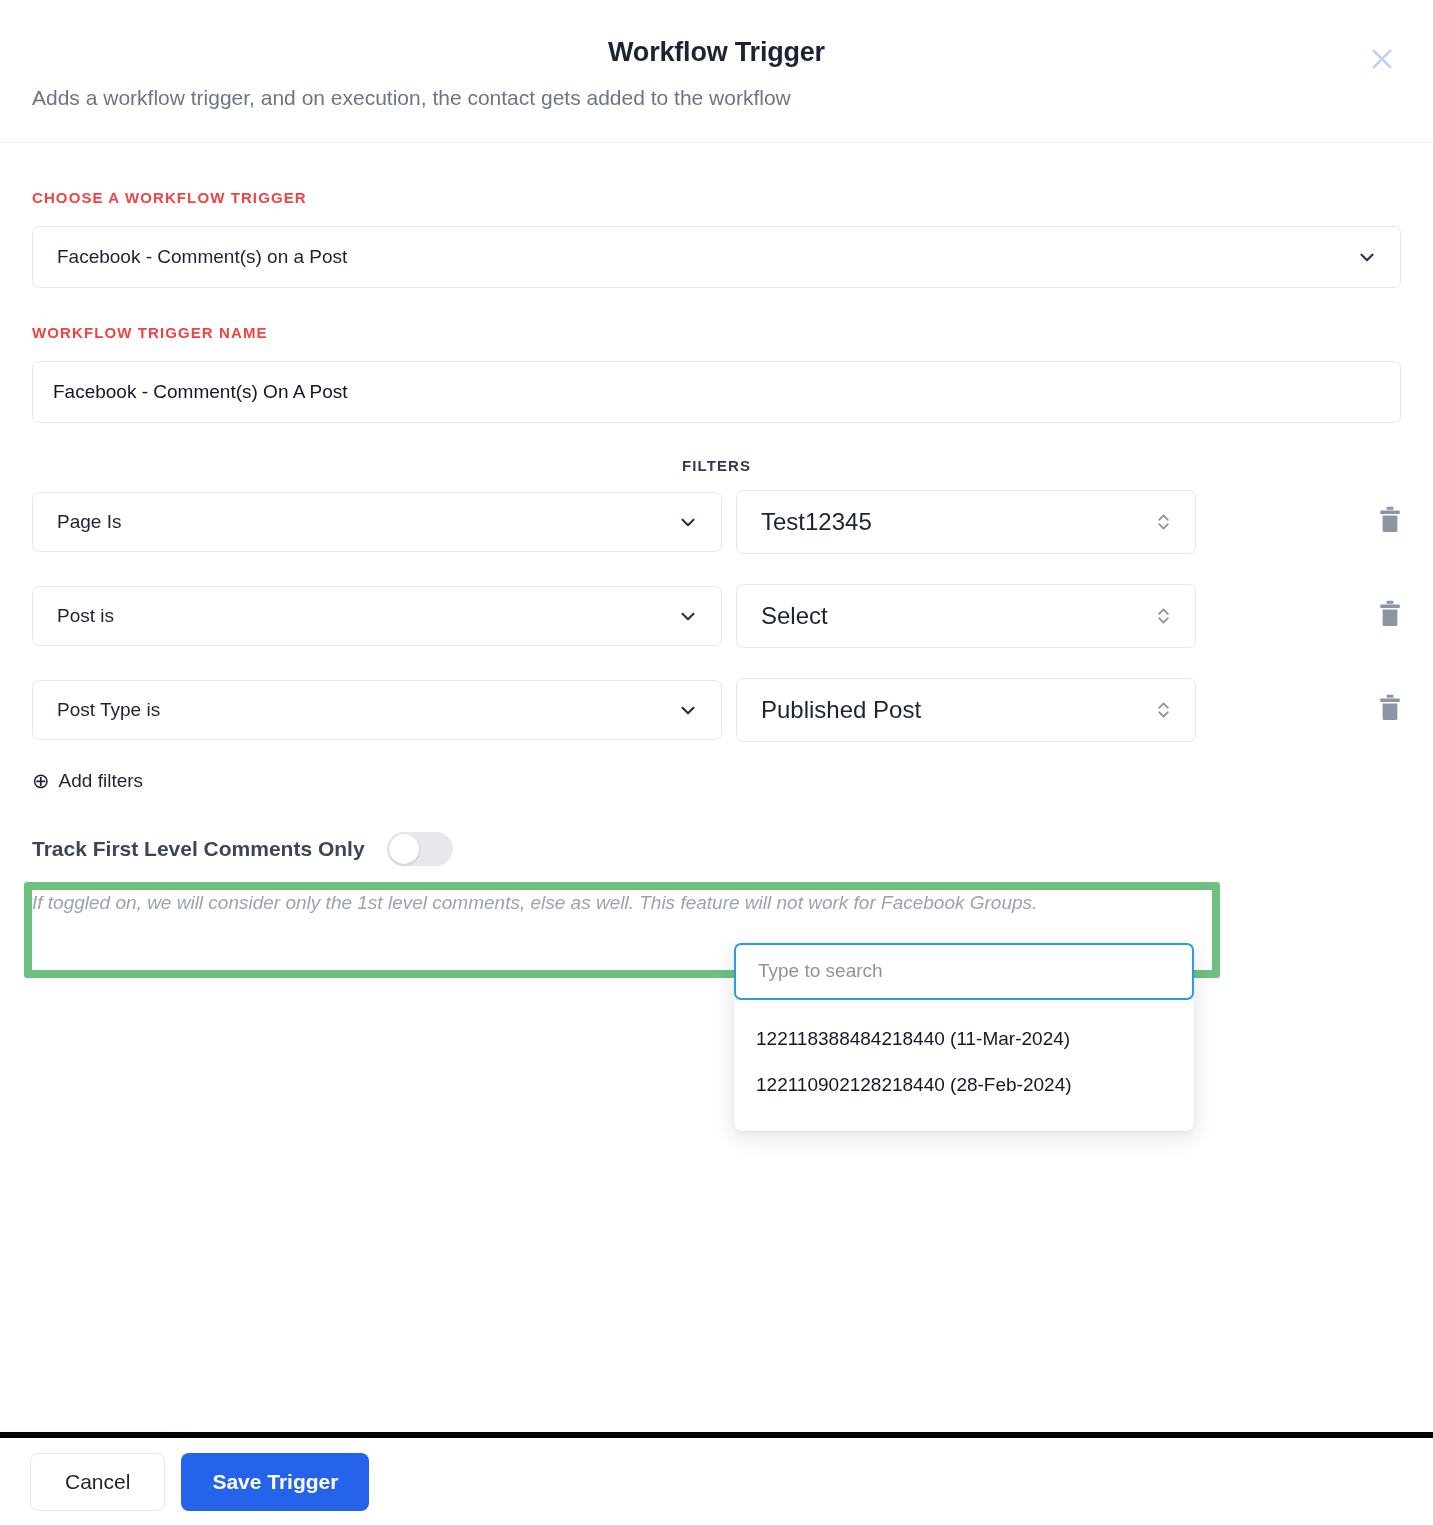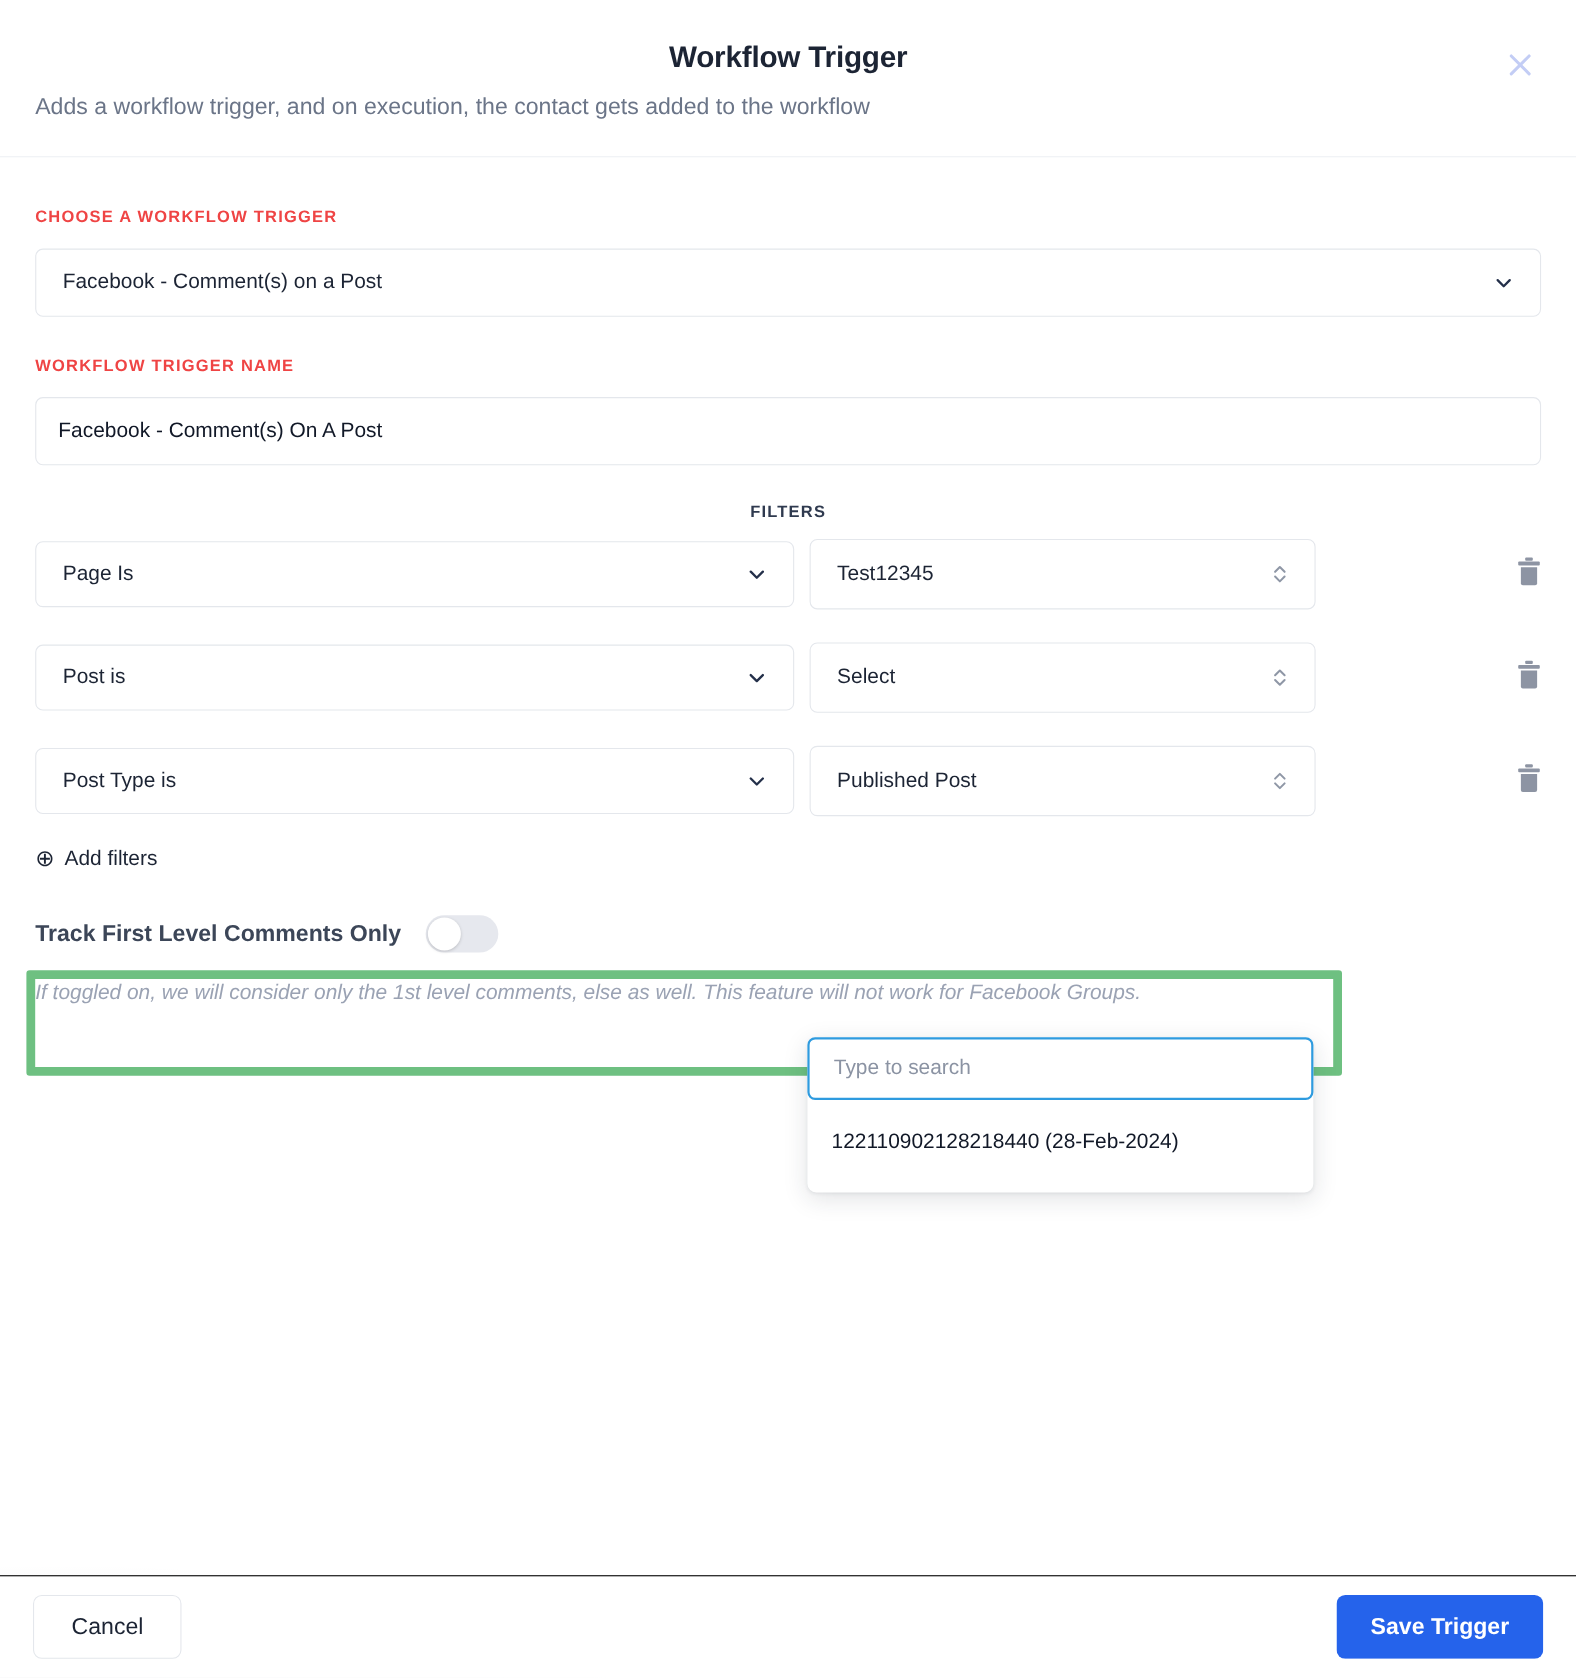--- a/index.html
+++ b/index.html
@@ -154,21 +154,21 @@
   .filter-val {
     position: relative;
     width: 460px;
     height: 64px;
     border: 1px solid #e4e7ec;
     border-radius: 7px;
     background: #fff;
     display: flex;
     align-items: center;
     padding: 0 24px;
-    font-size: 19px;
+    font-size: 24px;
     color: #1c2434;
     cursor: pointer;
     margin-left: 14px;
     flex: 0 0 auto;
   }
   .filter-val .updown {
     position: absolute; right: 22px; top: 50%;
     transform: translateY(-50%); display: flex;
   }
 
@@ -278,26 +278,26 @@
     font-size: 19px;
     color: #111827;
     line-height: 1.62;
     cursor: pointer;
   }
   .dd-option:first-of-type { padding-top: 24px; }
 
   
   .modal-footer {
     flex: 0 0 auto;
-    border-top: 1px solid #000000;
+    border-top: 6px solid #000000;
     height: 93px;
     display: flex;
     align-items: center;
-    justify-content: space-between;
-    gap: 28px;
+    justify-content: flex-start;
+    gap: 16px;
     padding: 0 30px;
     position: relative;
     background: #fff;
     z-index: 3;
   }
   .btn {
     border-radius: 8px;
     font-size: 21px;
     font-family: "Liberation Sans", sans-serif;
     cursor: pointer;
@@ -469,20 +469,21 @@
       <div class="toggle">
         <div class="knob"></div>
       </div>
     </div>
     <div class="helper-text">If toggled on, we will consider only the 1st level comments, else as well. This feature will not work for Facebook Groups.</div>
 
     <div class="highlight-frame"></div>
 
     <div class="dropdown-panel">
       <input class="dd-search" type="text" placeholder="Type to search" style="">
+      <div class="dd-option">122118388484218440 (11-Mar-2024)</div>
       <div class="dd-option">122110902128218440 (28-Feb-2024)</div>
     </div>
 
   </div>
 
   <div class="bottom-shade"></div>
 
   <div class="modal-footer">
     <button class="btn btn-cancel">Cancel</button>
     <button class="btn btn-save">Save Trigger</button>

